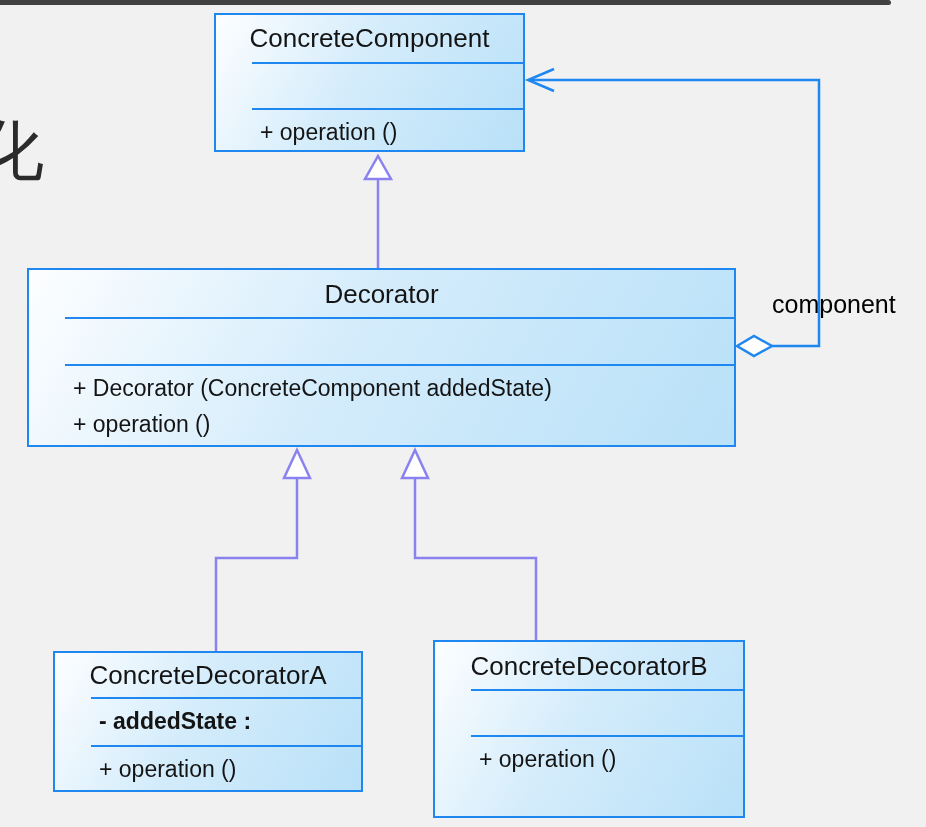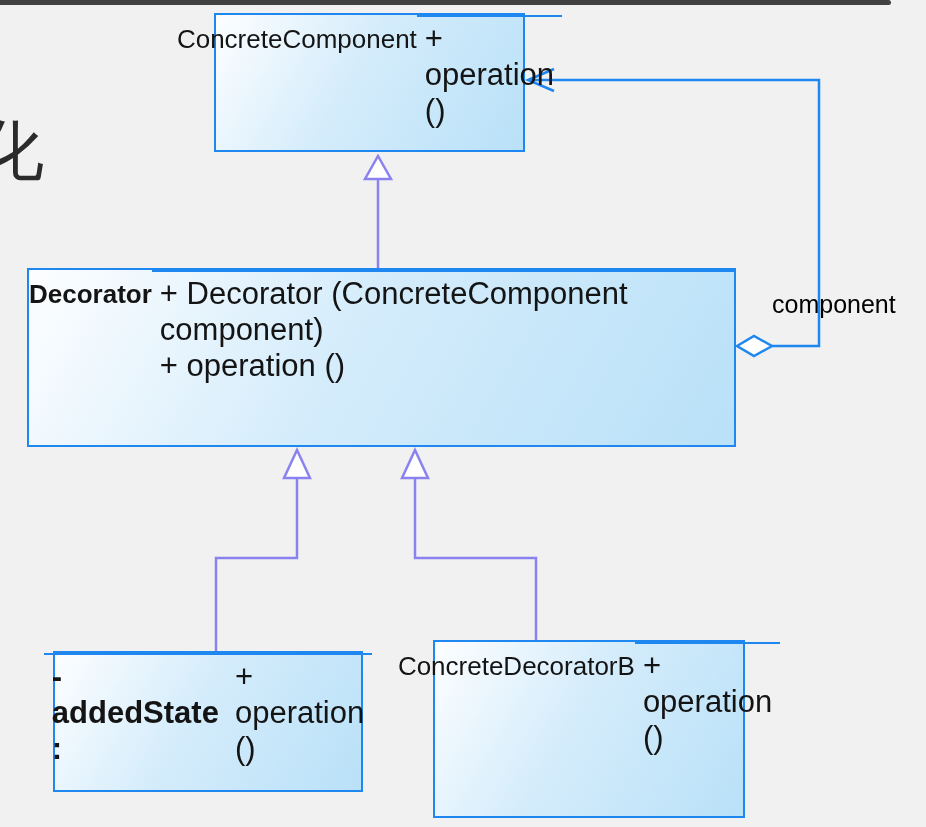--- a/index.html
+++ b/index.html
@@ -27,42 +27,43 @@
   .cjk-fragment{
     position:absolute;left:-22px;top:116px;
     font-family:"DejaVu Serif","Liberation Serif",serif;
     font-size:66px;line-height:70px;color:#2b2b2b;
   }
   .uml-class{
     position:absolute;
     border:2px solid var(--border);
     background:linear-gradient(120deg,var(--fill-light) 0%,var(--fill-mid) 45%,var(--fill-dark) 100%);
     box-sizing:border-box;
-    display:flex;flex-direction:row;justify-content:center;
+    display:flex;flex-direction:column;
   }
   .uml-title{
     text-align:center;font-size:26px;line-height:1;
     display:flex;align-items:center;justify-content:center;
     box-sizing:border-box;
   }
   .uml-compartment{
     border-top:2px solid var(--border);
     box-sizing:border-box;
     padding:4px 8px 0 8px;
-    font-size:31px;line-height:36px;
+    font-size:23px;line-height:36px;
     text-align:left;
+    margin-left:36px;
   }
   .uml-compartment.empty{padding:0;}
   .grow{flex:1 1 auto;}
   
   #box-concrete-component{left:214px;top:13px;width:311px;height:139px;}
   #box-concrete-component .uml-title{height:48px;}
   #box-concrete-component .attrs{height:47px;}
   #box-decorator{left:27px;top:268px;width:709px;height:179px;}
-  #box-decorator .uml-title{height:47px;font-weight:bold;}
+  #box-decorator .uml-title{height:47px;}
   #box-decorator .attrs{height:47px;}
   #box-concrete-decorator-a{left:53px;top:651px;width:310px;height:141px;}
   #box-concrete-decorator-a .uml-title{height:44px;}
   #box-concrete-decorator-a .attrs{height:48px;font-weight:bold;}
   #box-concrete-decorator-b{left:433px;top:640px;width:312px;height:178px;}
   #box-concrete-decorator-b .uml-title{height:47px;}
   #box-concrete-decorator-b .attrs{height:46px;}
   svg.connector-layer{
     position:absolute;left:0;top:0;width:926px;height:827px;
     pointer-events:none;
@@ -109,26 +110,27 @@
   <div class="uml-compartment attrs empty"></div>
   <div class="uml-compartment grow">
     <div>+ operation ()</div>
   </div>
 </div>
 
 <div class="uml-class" id="box-decorator">
   <div class="uml-title">Decorator</div>
   <div class="uml-compartment attrs empty"></div>
   <div class="uml-compartment grow">
-    <div>+ Decorator (ConcreteComponent component)</div>
+    <div>+ Decorator (ConcreteComponent addedState)</div>
     <div>+ operation ()</div>
   </div>
 </div>
 
 <div class="uml-class" id="box-concrete-decorator-a">
+  <div class="uml-title">ConcreteDecoratorA</div>
   <div class="uml-compartment attrs">
     <div>- addedState :</div>
   </div>
   <div class="uml-compartment grow">
     <div>+ operation ()</div>
   </div>
 </div>
 
 <div class="uml-class" id="box-concrete-decorator-b">
   <div class="uml-title">ConcreteDecoratorB</div>

